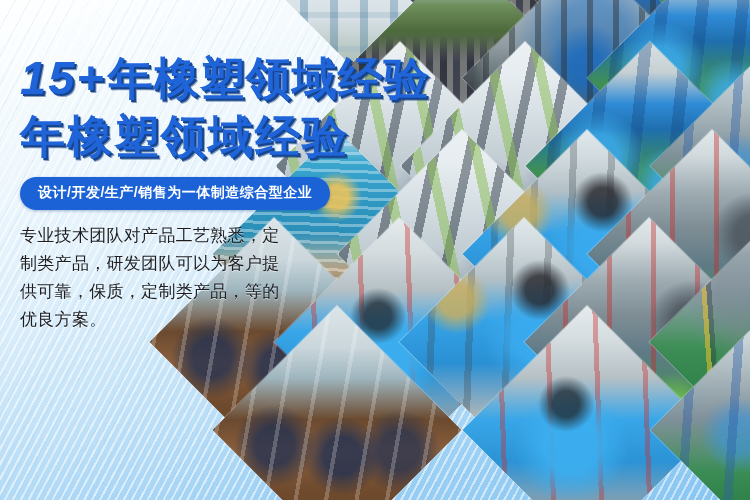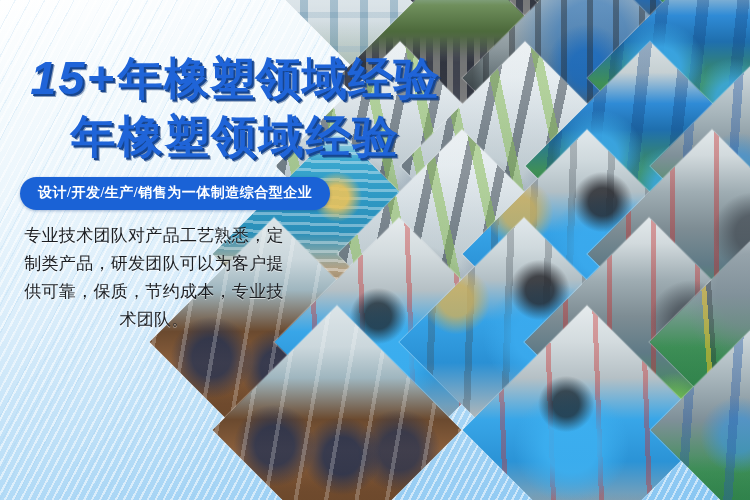--- a/index.html
+++ b/index.html
@@ -4,21 +4,20 @@
 <style>
   html,body{margin:0;padding:0;}
   body{
     width:750px;height:500px;overflow:hidden;
     font-family:"Liberation Sans","DejaVu Sans",sans-serif;
     background:#ffffff;
   }
   #banner{
     position:relative;width:750px;height:500px;overflow:hidden;
     background:linear-gradient(165deg,#ffffff 0%,#f4fafd 14%,#eaf5fc 30%,#d8ecfa 48%,#bcdff7 66%,#9dd0f4 82%,#86c5f2 100%);
-    text-align:center;
   }
   
   #bg-texture{
     position:absolute;inset:0;
     background:
       repeating-linear-gradient(118deg,
         rgba(255,255,255,.55) 0px, rgba(255,255,255,.55) 2px,
         rgba(255,255,255,0) 2px,  rgba(255,255,255,0) 7px),
       repeating-linear-gradient(118deg,
         rgba(150,200,235,.18) 0px, rgba(150,200,235,.18) 1px,
@@ -162,21 +161,20 @@
   #hl2{font-size:45px;margin-top:13px;letter-spacing:2px;}
 
   #badge{
     position:absolute;left:20px;top:177px;
     background:#1a62d6;color:#ffffff;
     border-radius:17px;
     padding:7px 18px 8px 18px;
     font-size:14px;font-weight:bold;letter-spacing:.5px;
     white-space:nowrap;
     box-shadow:0 1px 3px rgba(20,60,130,.35);
-    font-family:Liberation Serif, serif;
   }
 
   #paragraph{
     position:absolute;left:20px;top:222px;width:268px;
     font-size:17px;line-height:28px;color:#1b1d21;font-weight:500;
     letter-spacing:.3px;
     text-shadow:0 1px 0 rgba(255,255,255,.55);
   }
 </style>
 </head>
@@ -267,17 +265,17 @@
 
   <div id="text-col">
 
     <div id="headline">
       <div class="hl-line" id="hl1"><span class="num">15+</span><span>年橡塑领域经验</span></div>
       <div class="hl-line" id="hl2">年橡塑领域经验</div>
     </div>
 
     <div id="badge">设计/开发/生产/销售为一体制造综合型企业</div>
 
-    <div id="paragraph">专业技术团队对产品工艺熟悉，定制类产品，研发团队可以为客户提供可靠，保质，节约成本，专业技术团队。</div>
+    <div id="paragraph">专业技术团队对产品工艺熟悉，定制类产品，研发团队可以为客户提供可靠，保质，定制类产品，等的优良方案。</div>
 
   </div>
 
 </div>
 
 </body></html>

